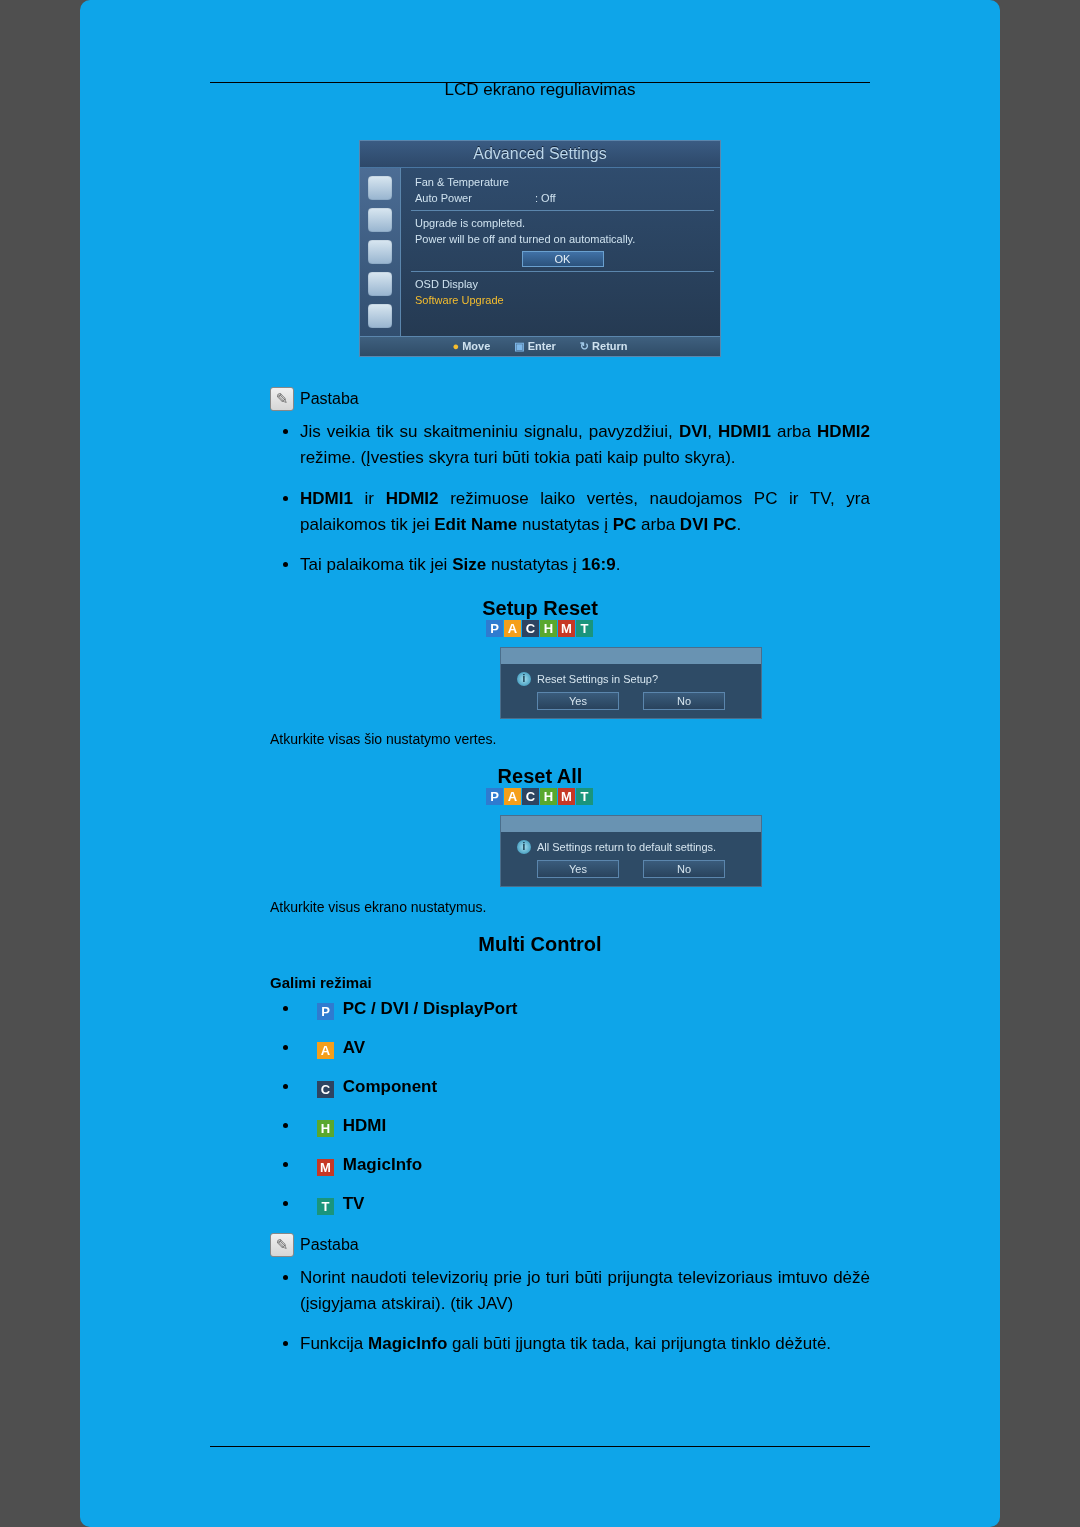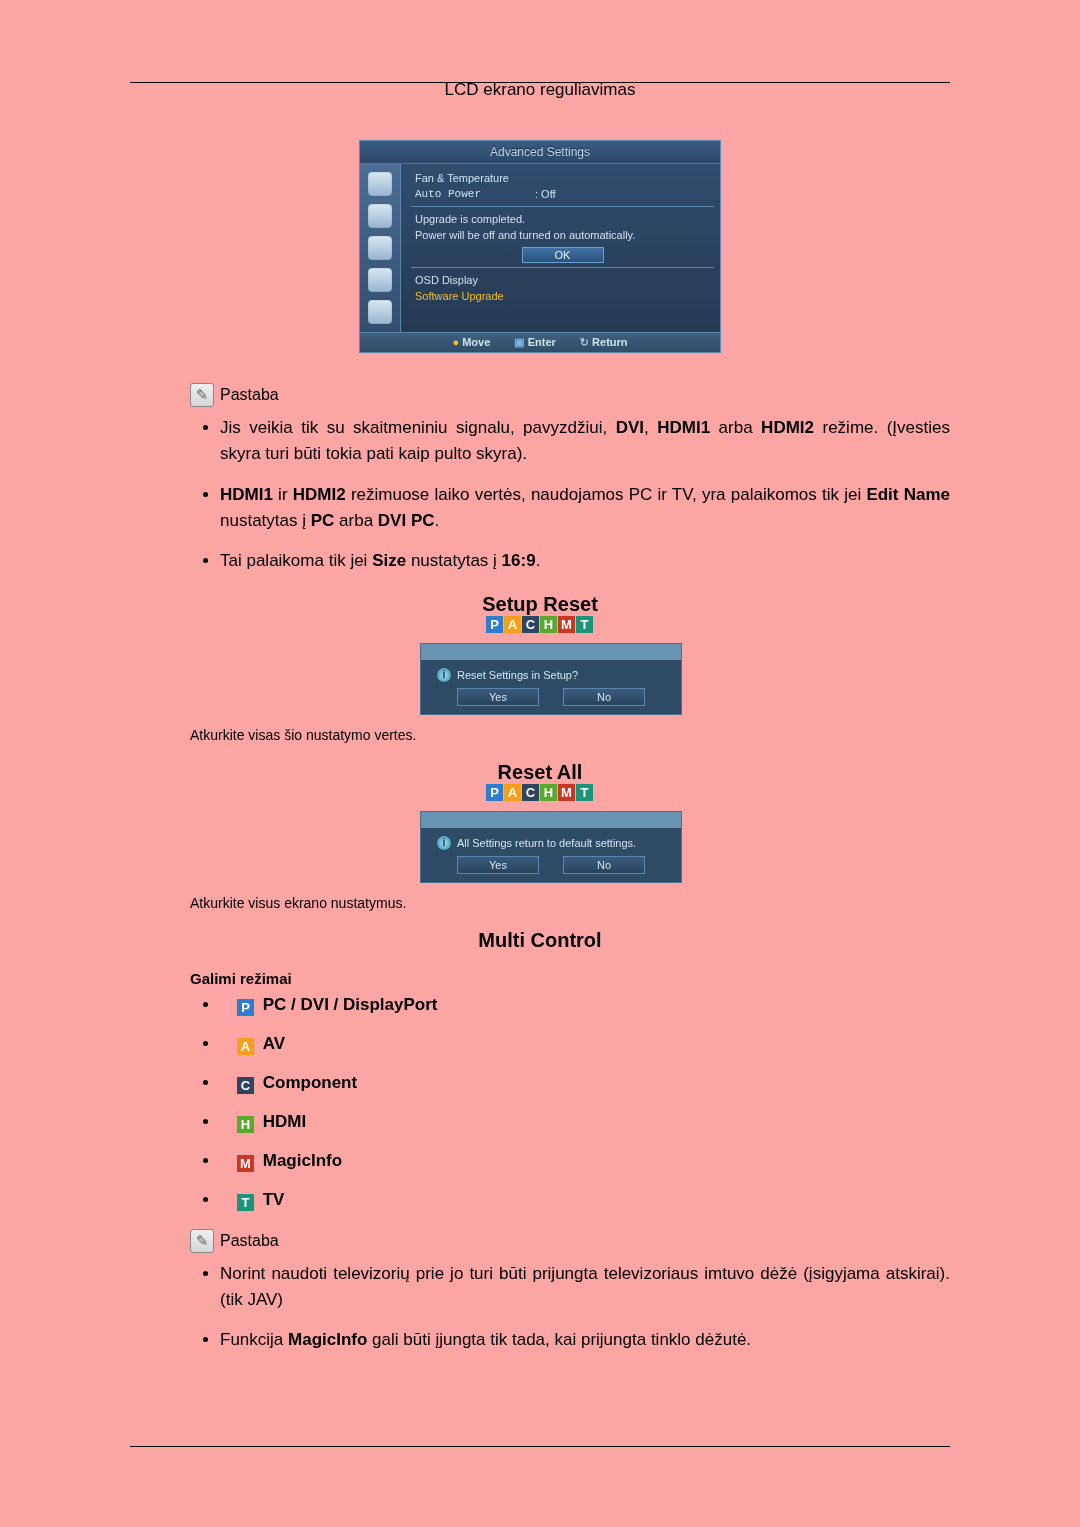--- a/index.html
+++ b/index.html
@@ -2,27 +2,28 @@
 <html><head>
 <meta charset="utf-8">
 <style>
   html, body {
     margin: 0;
     padding: 0;
     background: #4f4f4f;
     font-family: Arial, Helvetica, sans-serif;
   }
   .page {
-    background: #fca5a5;
-    width: 1080px;
+    background: #0ea5e9;
+    width: 920px;
     min-height: 1527px;
     margin: 0 auto;
     box-sizing: border-box;
     padding: 56px 130px 56px 130px;
     position: relative;
+    border-radius: 10px;
   }
   .topline {
     border-top: 1px solid #000;
     margin-top: 26px;
   }
   .page-title {
     text-align: center;
     font-size: 17px;
     color: #000;
     margin: -3px 0 6px 0;
@@ -40,21 +41,21 @@
     background: linear-gradient(#314f72, #24384f);
     border: 1px solid #5b86ad;
     position: relative;
     font-size: 11px;
     color: #cfe2ef;
   }
   .osd1-title {
     text-align: center;
     padding: 4px 0;
     color: #bcd7eb;
-    font-size: 12px;
+    font-size: 16px;
     border-bottom: 1px solid #4976a2;
     background: linear-gradient(#3a5c83, #2d4869);
     text-shadow: 0 -1px 0 #142438;
   }
   .osd1-body {
     display: flex;
     flex-direction: row;
   }
   .osd1-icons {
     width: 40px;
@@ -69,21 +70,21 @@
     width: 24px; height: 24px; margin: 4px 0;
     border-radius: 4px;
     background: linear-gradient(#d9e7f1, #97b4cf);
     box-shadow: inset 0 0 1px #345070;
   }
   .osd1-content {
     flex: 1;
     padding: 6px 10px 2px 14px;
   }
   .osd1-line { display: flex; padding: 2px 0; }
-  .osd1-key { flex: 0 0 120px; color: #cfe2ef; font-family: Liberation Mono, monospace; }
+  .osd1-key { flex: 0 0 120px; color: #cfe2ef; }
   .osd1-val { color: #cfe2ef; }
   .osd1-highlight { color: #f5bd2e; }
   .osd1-sep {
     border-top: 1px solid #5b86ad;
     margin: 4px -4px;
   }
   .osd1-ok {
     display: block;
     width: 80px;
     margin: 4px auto;

